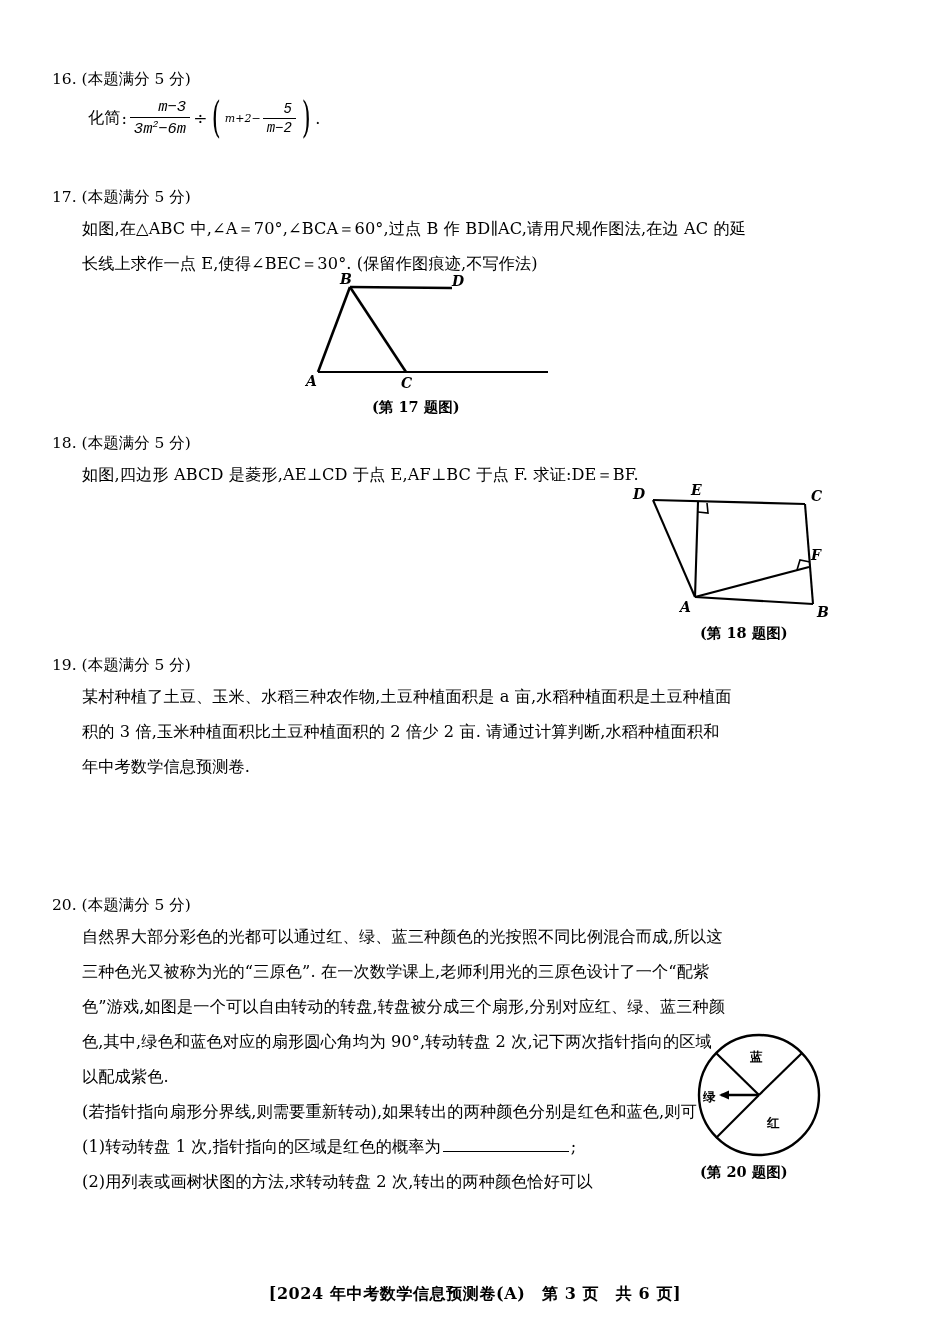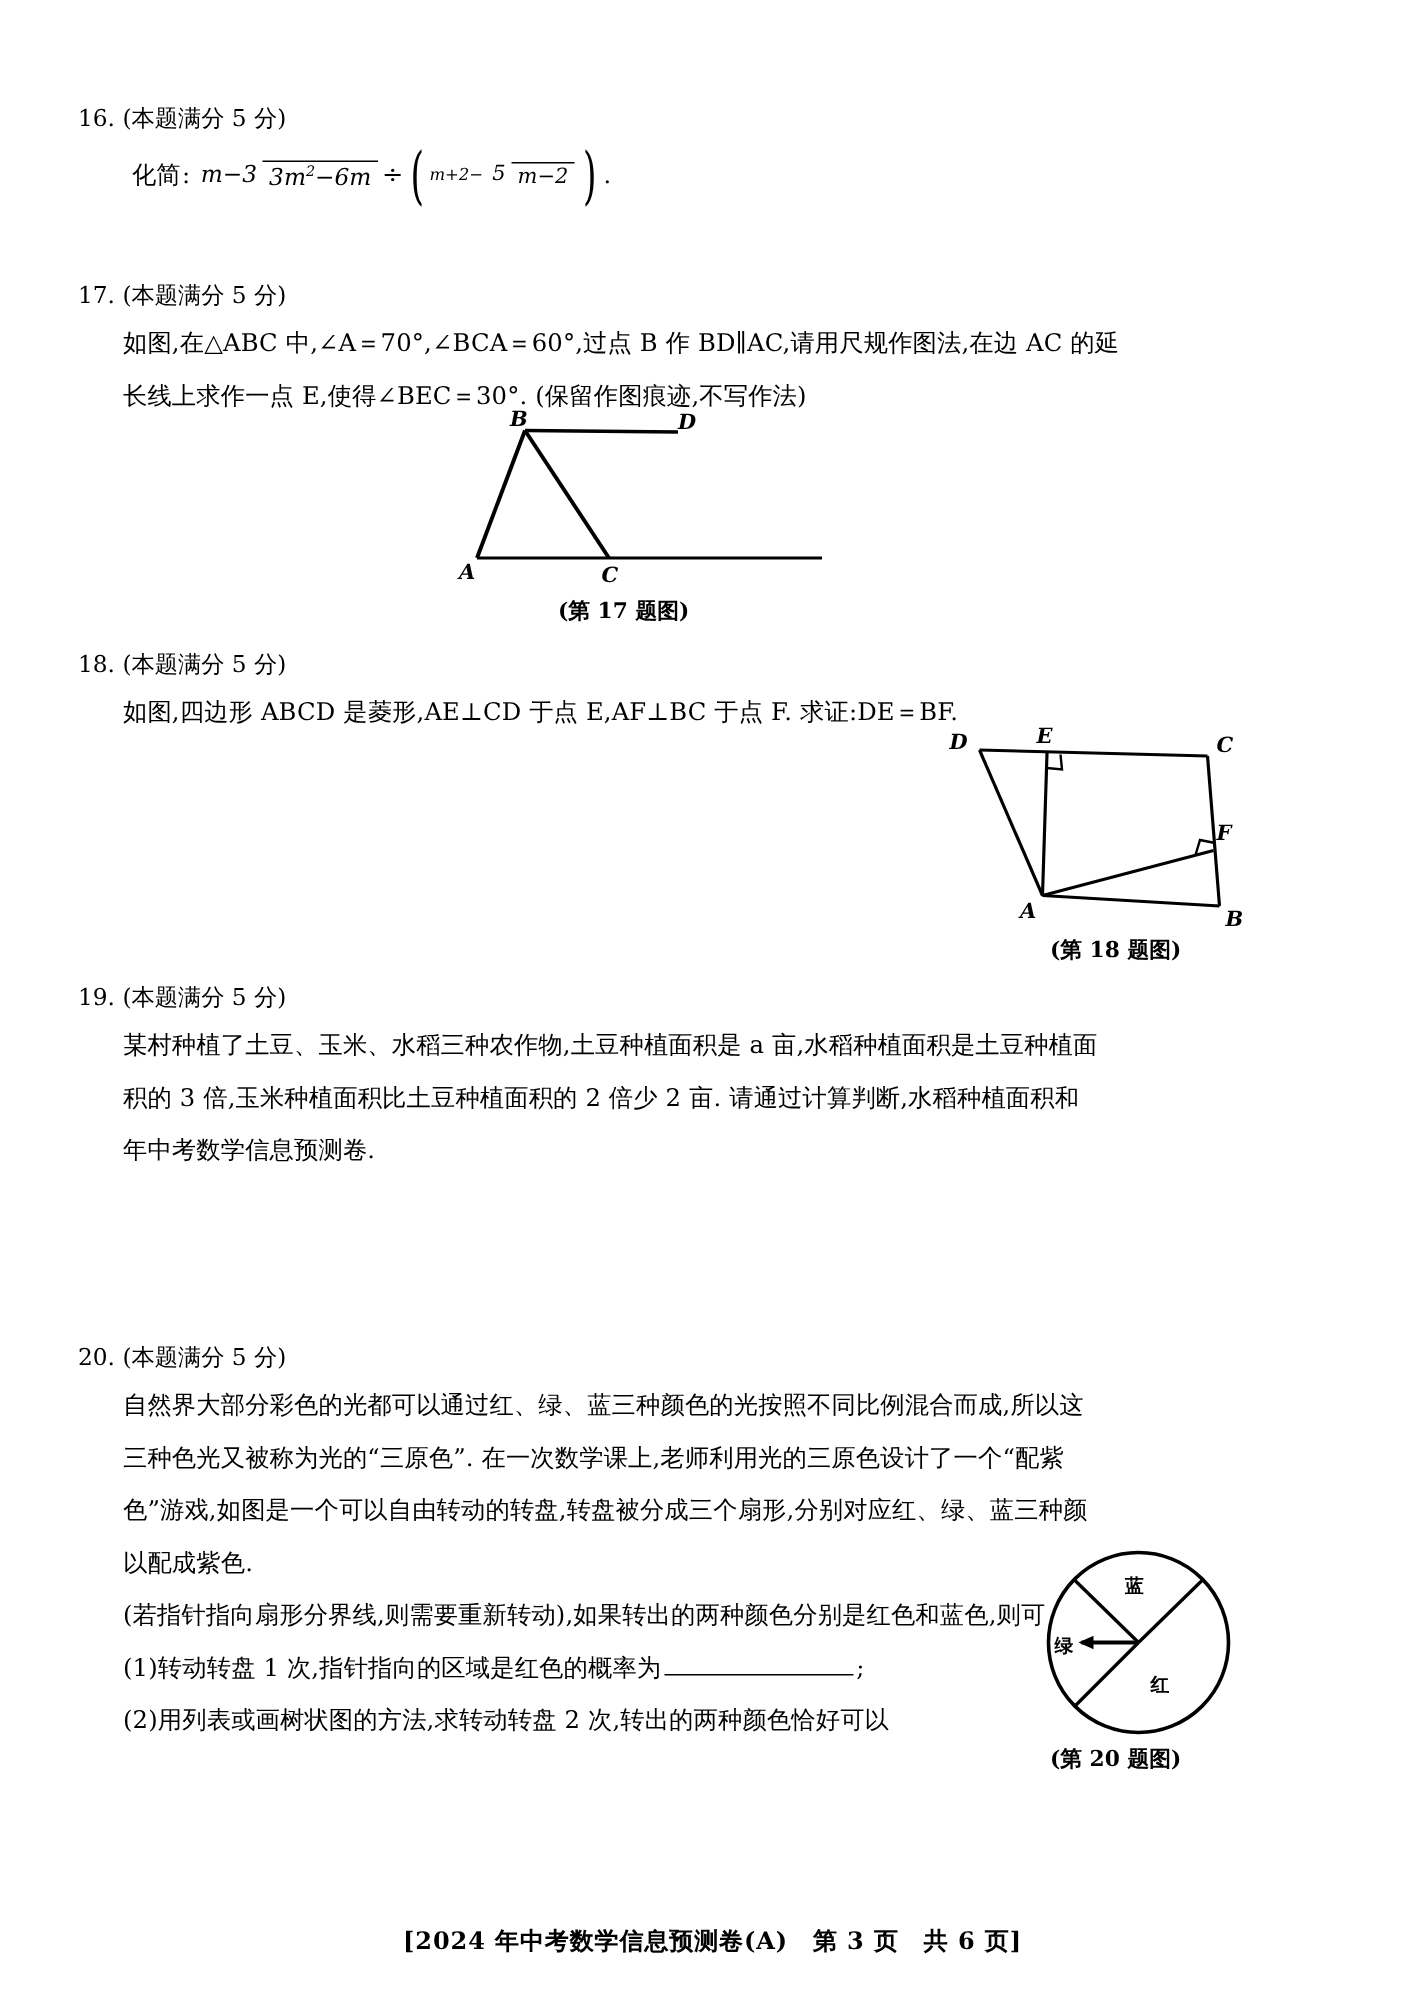--- a/index.html
+++ b/index.html
@@ -54,25 +54,26 @@
 
   
   .math-row {
     position: absolute;
     display: flex;
     align-items: center;
     font-size: 17px;
   }
   .frac {
     display: inline-flex;
-    flex-direction: row;
-    align-items: flex-start;
+    flex-direction: column;
+    align-items: flex-end;
     vertical-align: middle;
     margin: 0 2px;
     font-style: italic;
+    font-family: Liberation Mono, monospace;
   }
   .frac .num {
     padding: 0 4px 1px 4px;
     font-size: 15.5px;
   }
   .frac .den {
     padding: 1px 4px 0 4px;
     border-top: 1.4px solid #000;
     font-size: 15.5px;
   }
@@ -240,20 +241,21 @@
   </div>
 
   <div class="qblock" style="left:52px; top:894px;">
     <div class="qhead">
       <span class="qnum">20.</span>
       <span>(本题满分 5 分)</span>
     </div>
     <div class="body-line indent" style="margin-top:3px;">自然界大部分彩色的光都可以通过红、绿、蓝三种颜色的光按照不同比例混合而成,所以这</div>
     <div class="body-line indent">三种色光又被称为光的“三原色”. 在一次数学课上,老师利用光的三原色设计了一个“配紫</div>
     <div class="body-line indent">色”游戏,如图是一个可以自由转动的转盘,转盘被分成三个扇形,分别对应红、绿、蓝三种颜</div>
+    <div class="body-line indent">色,其中,绿色和蓝色对应的扇形圆心角均为 90°,转动转盘 2 次,记下两次指针指向的区域</div>
     <div class="body-line indent">以配成紫色.</div>
     <div class="body-line indent">(若指针指向扇形分界线,则需要重新转动),如果转出的两种颜色分别是红色和蓝色,则可</div>
 
     <div class="body-line indent">
       <span>(1)</span><span>转动转盘 1 次,指针指向的区域是红色的概率为</span><span class="blank-line"></span><span>;</span>
     </div>
     <div class="body-line indent">
       <span>(2)</span><span>用列表或画树状图的方法,求转动转盘 2 次,转出的两种颜色恰好可以</span>
     </div>
   </div>

